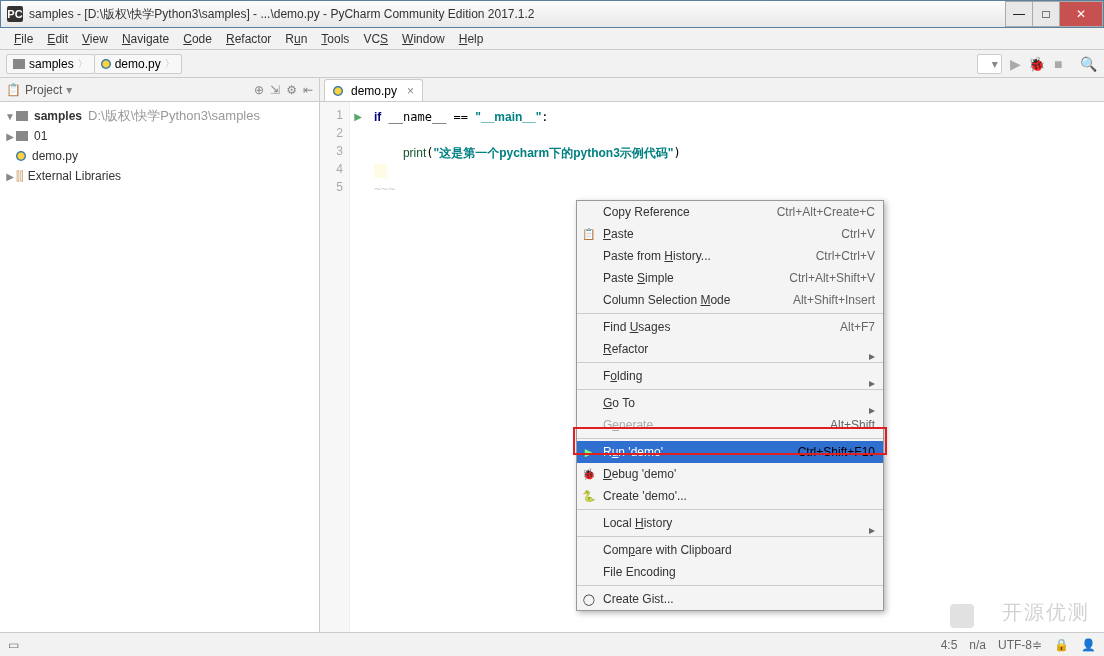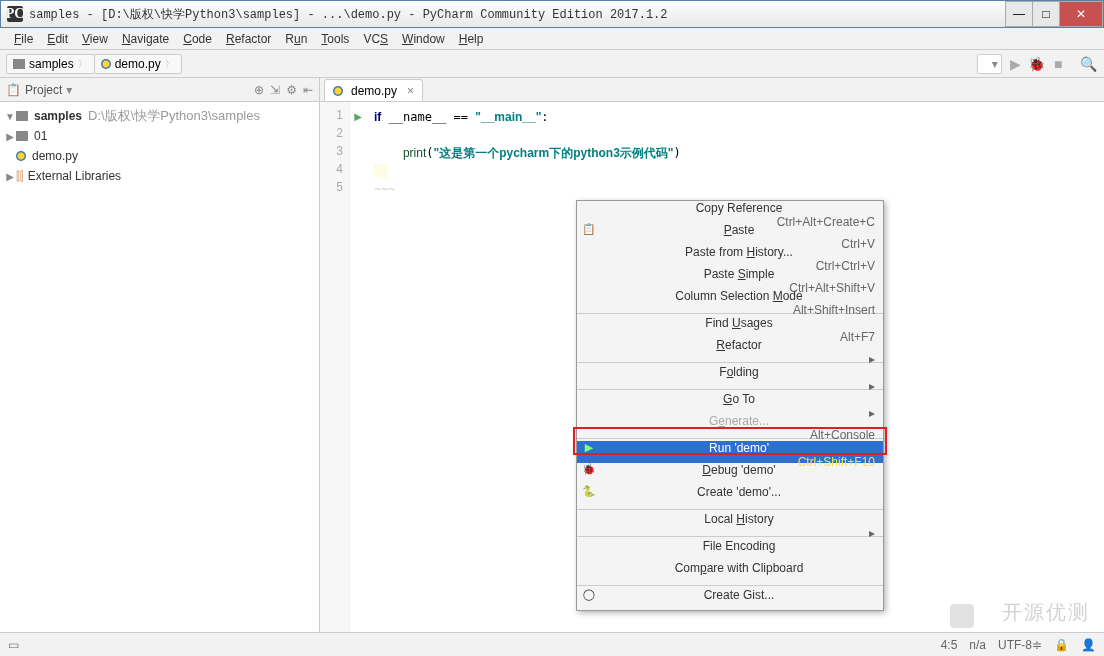--- a/index.html
+++ b/index.html
@@ -1,21 +1,21 @@
 <!DOCTYPE html>
 <html><head>
 <meta charset="utf-8">
 <style>
 * { margin:0; padding:0; box-sizing:border-box; font-family:"Segoe UI",Tahoma,sans-serif; font-size:12px; }
 body { width:1104px; height:656px; background:#fff; overflow:hidden; position:relative; }
 
 
 .titlebar { height:28px; background:linear-gradient(#fdfdfd,#e8e8e8); border:1px solid #5a7fa0; display:flex; align-items:center; padding-left:6px; }
-.titlebar .icon { width:16px; height:16px; background:#333; color:#fff; font-size:14px; font-weight:bold; display:flex; align-items:center; justify-content:center; margin-right:6px; border-radius:2px;font-family:Liberation Serif, serif; }
-.titlebar .title { color:#333; flex:1;font-family:Liberation Mono, monospace; }
+.titlebar .icon { width:16px; height:16px; background:#333; color:#fff; font-size:11px; font-weight:bold; display:flex; align-items:center; justify-content:center; margin-right:6px; border-radius:2px; }
+.titlebar .title { color:#333; flex:1; }
 .winbtns { display:flex; height:100%; }
 .winbtns div { width:28px; display:flex; align-items:center; justify-content:center; border:1px solid #aaa; background:#f0f0f0; margin-left:-1px; }
 .winbtns .close { background:#c75050; color:#fff; width:44px; }
 .winbtns .min,.winbtns .max{ background:#e8e8e8; }
 
 
 .menubar { height:22px; background:#f2f2f2; border-bottom:1px solid #ccc; display:flex; align-items:center; padding-left:8px; gap:2px; }
 .menubar span { padding:2px 6px; color:#333; cursor:default; }
 .menubar span u { text-decoration:underline; }
 
@@ -53,26 +53,26 @@
 .code { flex:1; display:flex; background:#fff; font-family:Consolas,monospace; position:relative; }
 .gutter { width:30px; background:#f7f7f7; text-align:right; color:#aaa; border-right:1px solid #eee; padding-top:6px;}
 .gutter div{height:18px; padding-right:6px;}
 .rungut { width:16px; padding-top:6px;}
 .rungut .tri{ color:#59a869; font-size:10px; height:18px; line-height:18px; text-align:center;}
 pre.src { padding:6px 8px; line-height:18px; white-space:pre; font-family:Consolas,monospace;}
 .kw{color:#000080; font-weight:bold;} .s{color:#008080; font-weight:bold;} .fn{color:#14532d;} .cur-line{background:#fffce6;}
 
 
 .ctx { position:absolute; left:576px; top:200px; width:308px; background:#f4f4f4; border:1px solid #999; box-shadow:2px 2px 6px rgba(0,0,0,0.3); z-index:10; }
-.ctx .row { height:22px; display:flex; align-items:center; padding:0 8px 0 26px; position:relative; color:#333;flex-direction:column; }
+.ctx .row { height:22px; display:flex; align-items:center; padding:0 8px 0 26px; position:relative; color:#333; }
 .ctx .row .sc { margin-left:auto; color:#666; }
 .ctx .row .sub::after { content:"▸"; position:absolute; right:8px; color:#666; }
 .ctx .sep { height:1px; background:#ccc; margin:2px 0; }
 .ctx .row.hl { background:#2f6fd0; color:#fff; }
-.ctx .row.hl .sc{color:#fde047;}
+.ctx .row.hl .sc{color:#000000;}
 .ctx .row.dis { color:#aaa; }
 .ctx .row .ico { position:absolute; left:5px; width:14px; text-align:center; font-size:11px;}
 .ctx-hl-box { position:absolute; left:573px; top:427px; width:314px; height:28px; border:2px solid #e02020; z-index:11; pointer-events:none;}
 
 
 .status { position:absolute; bottom:0; left:0; right:0; height:24px; background:#f2f2f2; border-top:1px solid #ccc; display:flex; align-items:center; padding:0 8px; color:#666; }
 .status .r { margin-left:auto; display:flex; gap:12px; }
 
 .watermark{position:absolute; right:14px; bottom:30px; color:rgba(180,180,180,0.6); font-size:20px; letter-spacing:2px;}
 .wm-icon{position:absolute; right:130px; bottom:28px; width:24px; height:24px; border-radius:4px; background:rgba(180,180,180,0.4);}
@@ -225,21 +225,21 @@
       <span>F<u>o</u>lding</span>
       <span class="sub"></span>
     </div>
   <div class="sep"></div>
   <div class="row">
       <span><u>G</u>o To</span>
       <span class="sub"></span>
     </div>
   <div class="row dis">
       <span>G<u>e</u>nerate...</span>
-      <span class="sc">Alt+Console</span>
+      <span class="sc">Alt+Shift</span>
     </div>
   <div class="sep"></div>
   <div class="row hl">
       <span class="ico" style="color:#7fff7f">▶</span>
       <span>R<u>u</u>n 'demo'</span>
       <span class="sc">Ctrl+Shift+F10</span>
     </div>
   <div class="row">
       <span class="ico">🐞</span>
       <span><u>D</u>ebug 'demo'</span>
@@ -248,24 +248,24 @@
       <span class="ico">🐍</span>
       <span>Create 'demo'...</span>
     </div>
   <div class="sep"></div>
   <div class="row">
       <span>Local <u>H</u>istory</span>
       <span class="sub"></span>
     </div>
   <div class="sep"></div>
   <div class="row">
+      <span>Com<u>p</u>are with Clipboard</span>
+    </div>
+  <div class="row">
       <span>File Encoding</span>
-    </div>
-  <div class="row">
-      <span>Com<u>p</u>are with Clipboard</span>
     </div>
   <div class="sep"></div>
   <div class="row">
       <span class="ico">◯</span>
       <span>Create Gist...</span>
     </div>
 </div>
 <div class="ctx-hl-box"></div>
 
 <div class="status">

